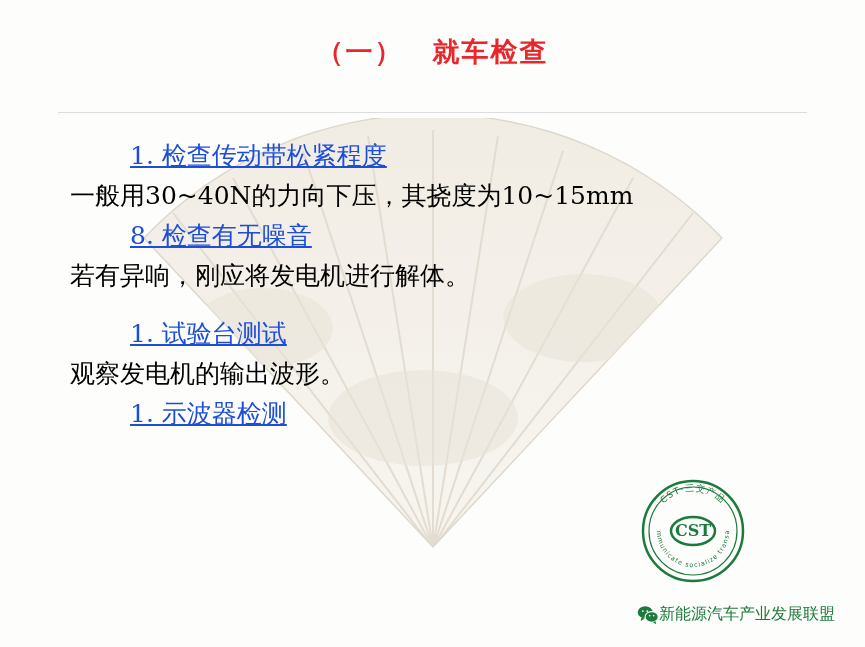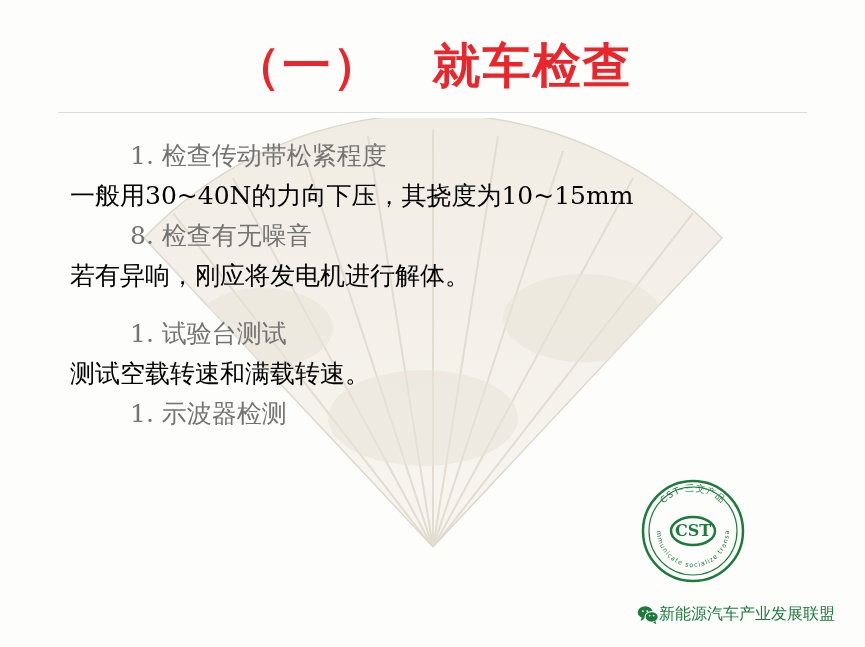--- a/index.html
+++ b/index.html
@@ -24,21 +24,21 @@
     transform:translateX(-50%);
     pointer-events:none;
   }
   .fan svg{display:block;width:100%;height:100%;}
   .title{
     position:absolute;
     top:34px;left:0;right:0;
     text-align:center;
     color:#e8262b;
     font-family:"DejaVu Serif","Liberation Serif",serif;
-    font-size:48px;
+    font-size:27px;
     font-weight:bold;
     letter-spacing:2px;
     white-space:pre;
   }
   .rule{
     position:absolute;
     left:58px;right:58px;
     top:112px;
     height:1px;
     background:#dcdcdc;
@@ -46,23 +46,24 @@
   .body{
     position:absolute;
     left:70px;right:46px;
     top:136px;
     font-family:"DejaVu Serif","Liberation Serif",serif;
     color:#1b1b1b;
     font-size:25px;
     line-height:40px;
   }
   .head{
-    color:#737373;
+    color:#1d4ed8;
     margin-left:60px;
     white-space:pre;
+    text-decoration:underline;
   }
   .text{
     color:#000000;
     white-space:pre-wrap;
   }
   .gap{height:18px;}
   .logo{
     position:absolute;
     right:118px;bottom:62px;
     width:108px;height:108px;
@@ -125,21 +126,21 @@
   <div class="title">（一）　就车检查</div>
   <div class="rule"></div>
 
   <div class="body">
     <div class="head">1. 检查传动带松紧程度</div>
     <div class="text">一般用30~40N的力向下压，其挠度为10~15mm</div>
     <div class="head">8. 检查有无噪音</div>
     <div class="text">若有异响，刚应将发电机进行解体。</div>
     <div class="gap"></div>
     <div class="head">1. 试验台测试</div>
-    <div class="text">测试空载转速和满载转速。</div>
+    <div class="text">观察发电机的输出波形。</div>
     <div class="head">1. 示波器检测</div>
   </div>
 
   <div class="logo">
     <svg viewBox="0 0 108 108" xmlns="http://www.w3.org/2000/svg">
       <defs>
         <path id="arcTop" d="M 14 54 A 40 40 0 0 1 94 54"></path>
         <path id="arcBot" d="M 18 54 A 36 36 0 0 0 90 54"></path>
       </defs>
       <circle cx="54" cy="54" r="50" fill="none" stroke="#1c7a3c" stroke-width="2.5"></circle>

